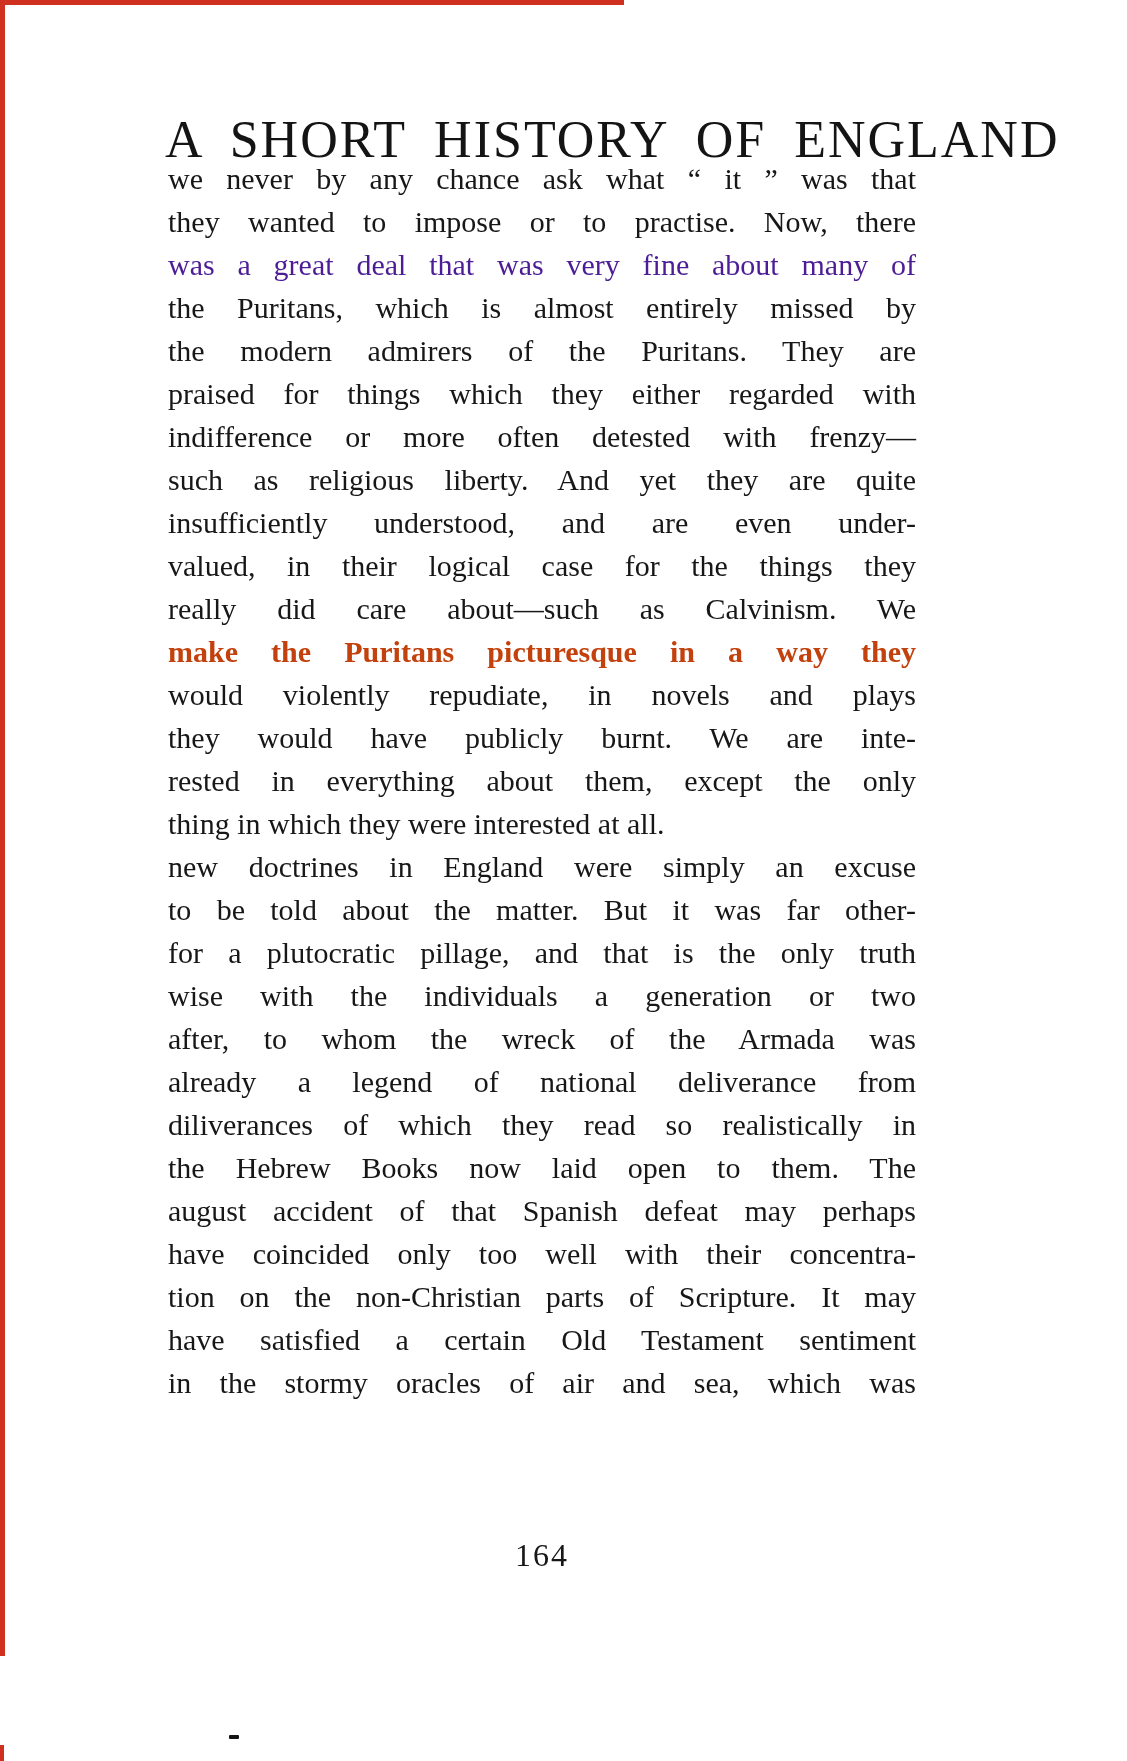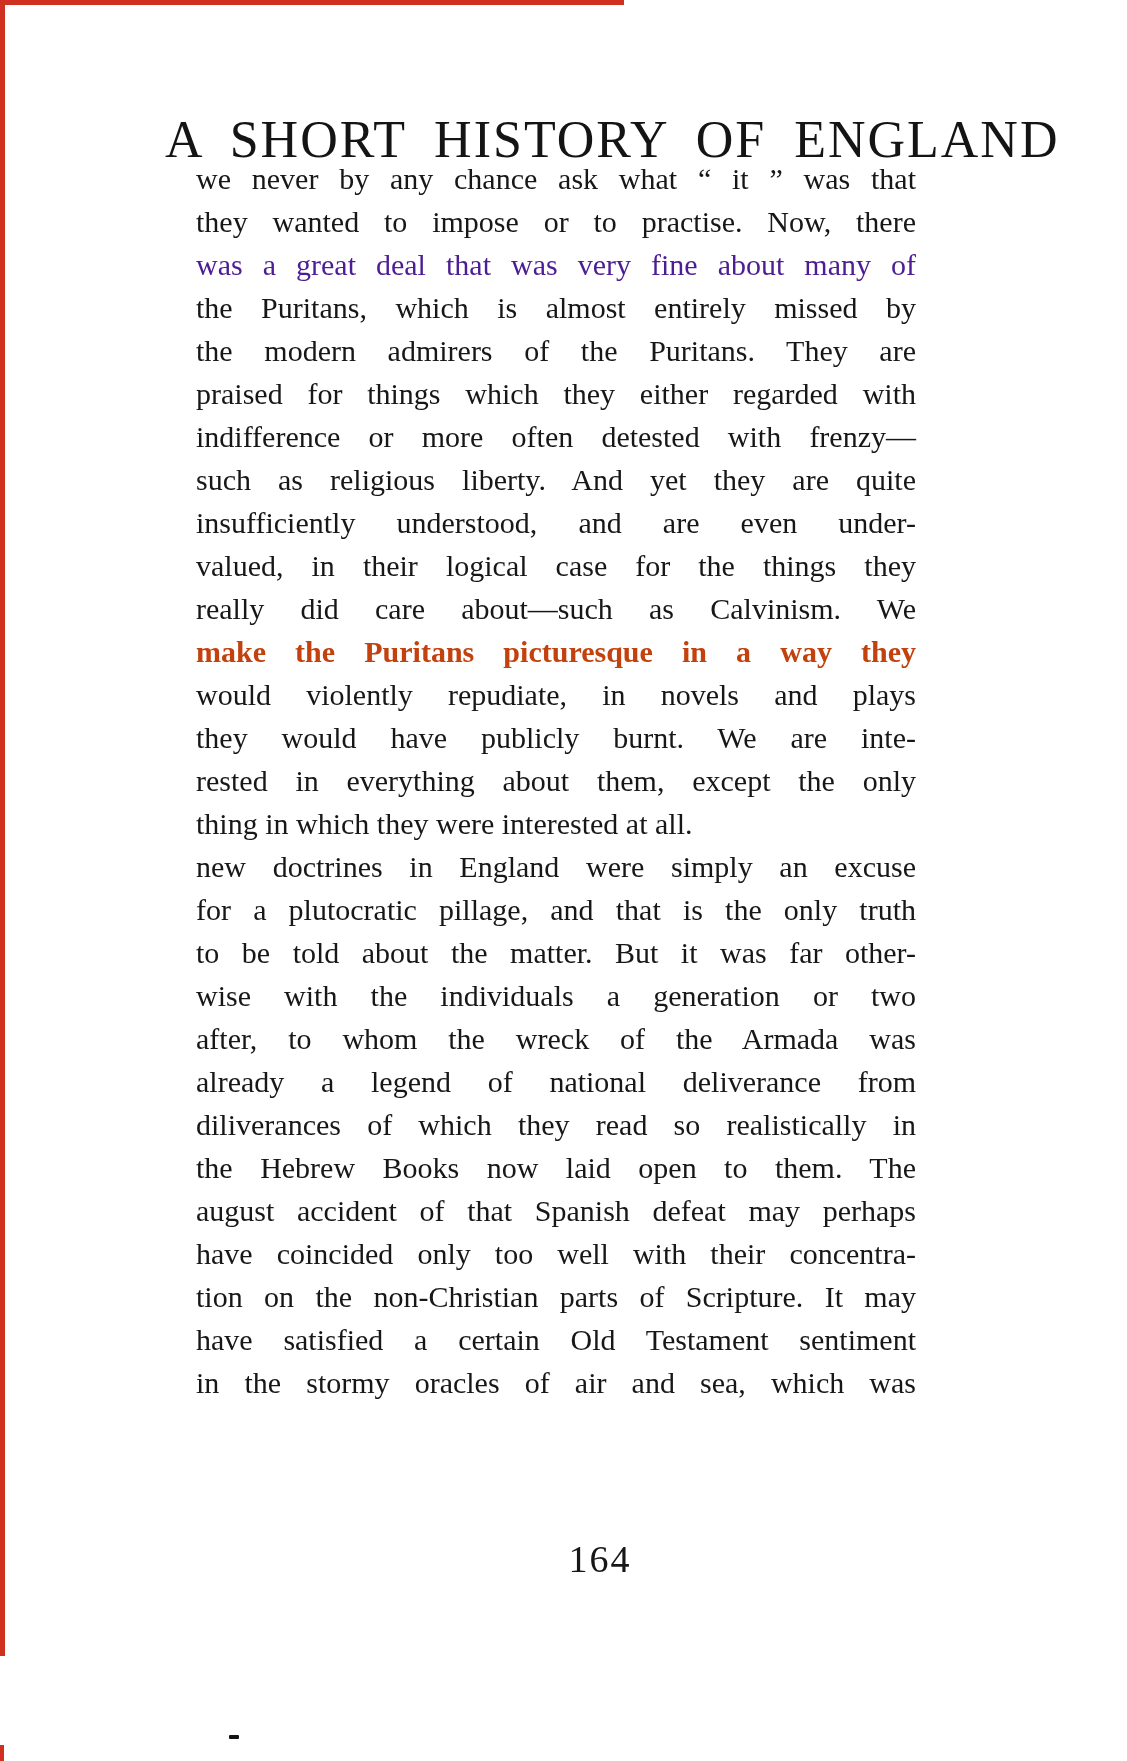--- a/index.html
+++ b/index.html
@@ -46,36 +46,35 @@
     left: 168px;
     width: 748px;
   }
   .line {
     font-size: 30px;
     line-height: 43px;
     height: 43px;
     text-align: justify;
     text-align-last: justify;
     color: #171717;
-    margin-left: 28px;
   }
   .line.flush {
     text-align-last: left;
   }
   .line.indent {
     text-indent: 58px;
   }
 
   .page-number {
     position: absolute;
     top: 1537px;
     left: 515px;
     width: 170px;
-    text-align: center;
-    font-size: 38px;
+    text-align: left;
+    font-size: 32px;
     letter-spacing: 2px;
     color: #171717;
   }
 
   .ink-speck {
     position: absolute;
     left: 229px;
     top: 1735px;
     width: 10px;
     height: 4px;
@@ -104,22 +103,22 @@
       <div class="line" style="color: rgb(23, 23, 23);">such as religious liberty.  And yet they are quite</div>
       <div class="line" style="color: rgb(23, 23, 23);">insufficiently understood, and are even under-</div>
       <div class="line" style="color: rgb(23, 23, 23);">valued, in their logical case for the things they</div>
       <div class="line" style="color: rgb(23, 23, 23);">really did care about—such as Calvinism.  We</div>
       <div class="line" style="color: #c2410c; font-weight: bold;">make the Puritans picturesque in a way they</div>
       <div class="line" style="color: rgb(23, 23, 23);">would violently repudiate, in novels and plays</div>
       <div class="line" style="color: rgb(23, 23, 23);">they would have publicly burnt.  We are inte-</div>
       <div class="line" style="color: rgb(23, 23, 23);">rested in everything about them, except the only</div>
       <div class="line flush" style="color: rgb(23, 23, 23);">thing in which they were interested at all.</div>
       <div class="line" style="color: rgb(23, 23, 23);">new doctrines in England were simply an excuse</div>
+      <div class="line" style="color: rgb(23, 23, 23);">to be told about the matter.  But it was far other-</div>
       <div class="line" style="color: rgb(23, 23, 23);">for a plutocratic pillage, and that is the only truth</div>
-      <div class="line" style="color: rgb(23, 23, 23);">to be told about the matter.  But it was far other-</div>
       <div class="line" style="color: rgb(23, 23, 23);">wise with the individuals a generation or two</div>
       <div class="line" style="color: rgb(23, 23, 23);">after, to whom the wreck of the Armada was</div>
       <div class="line" style="color: rgb(23, 23, 23);">already a legend of national deliverance from</div>
       <div class="line" style="color: rgb(23, 23, 23);">diliverances of which they read so realistically in</div>
       <div class="line" style="color: rgb(23, 23, 23);">the Hebrew Books now laid open to them.  The</div>
       <div class="line" style="color: rgb(23, 23, 23);">august accident of that Spanish defeat may perhaps</div>
       <div class="line" style="color: rgb(23, 23, 23);">have coincided only too well with their concentra-</div>
       <div class="line" style="color: rgb(23, 23, 23);">tion on the non-Christian parts of Scripture.  It may</div>
       <div class="line" style="color: rgb(23, 23, 23);">have satisfied a certain Old Testament sentiment</div>
       <div class="line" style="color: rgb(23, 23, 23);">in the stormy oracles of air and sea, which was</div>

